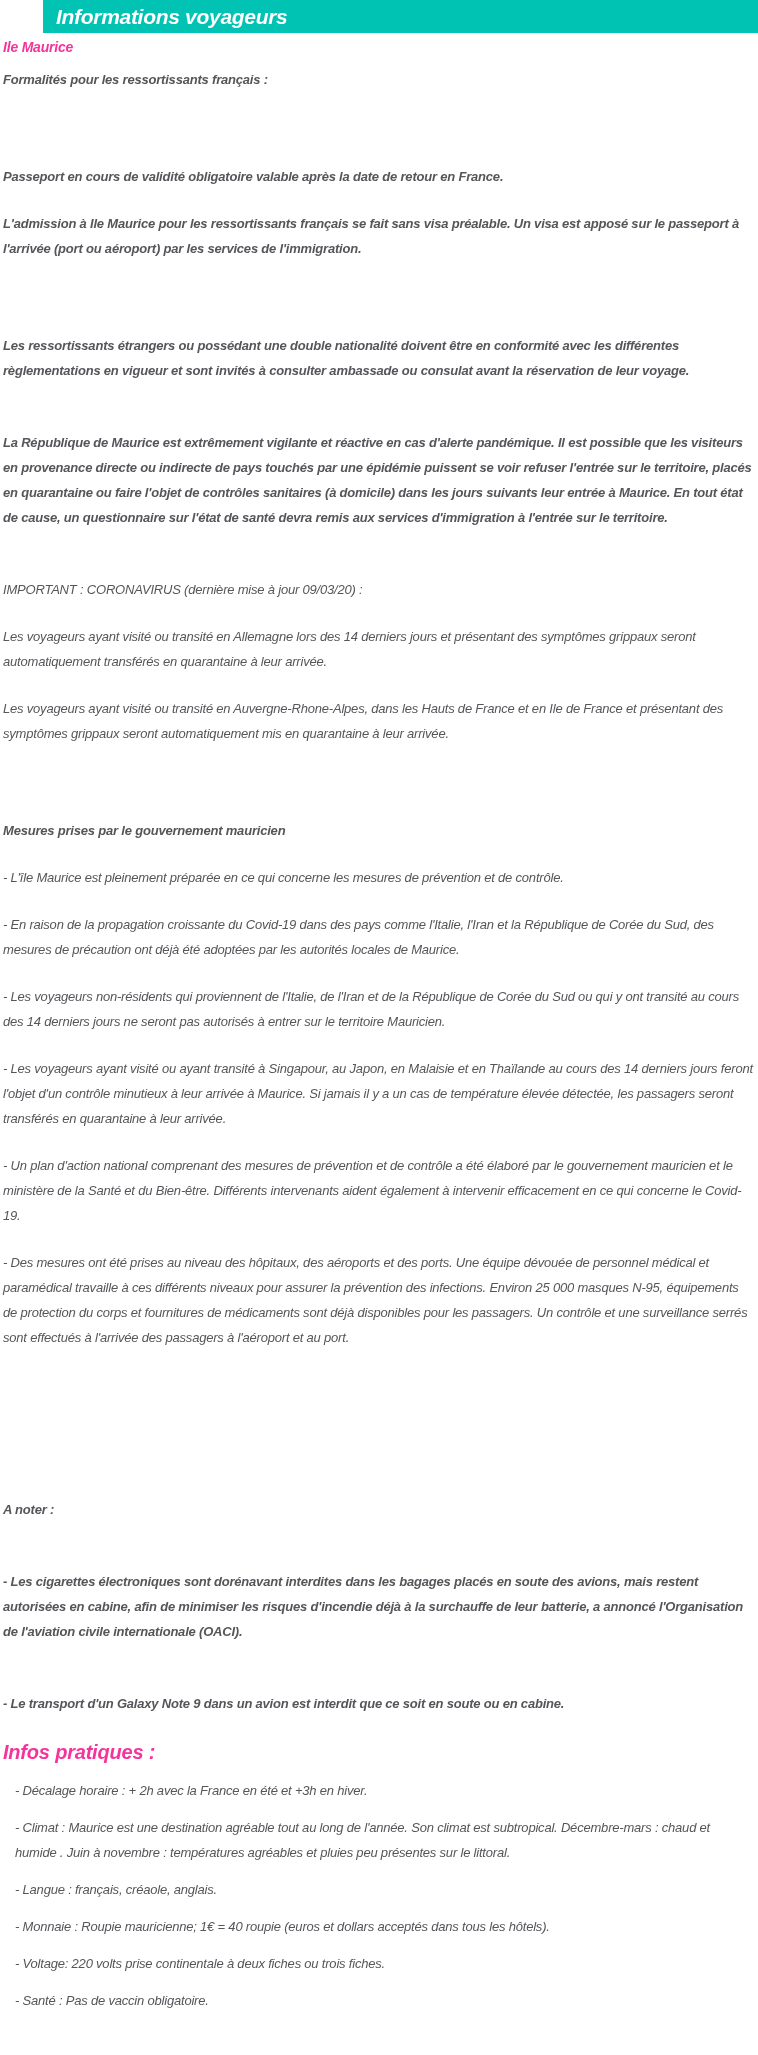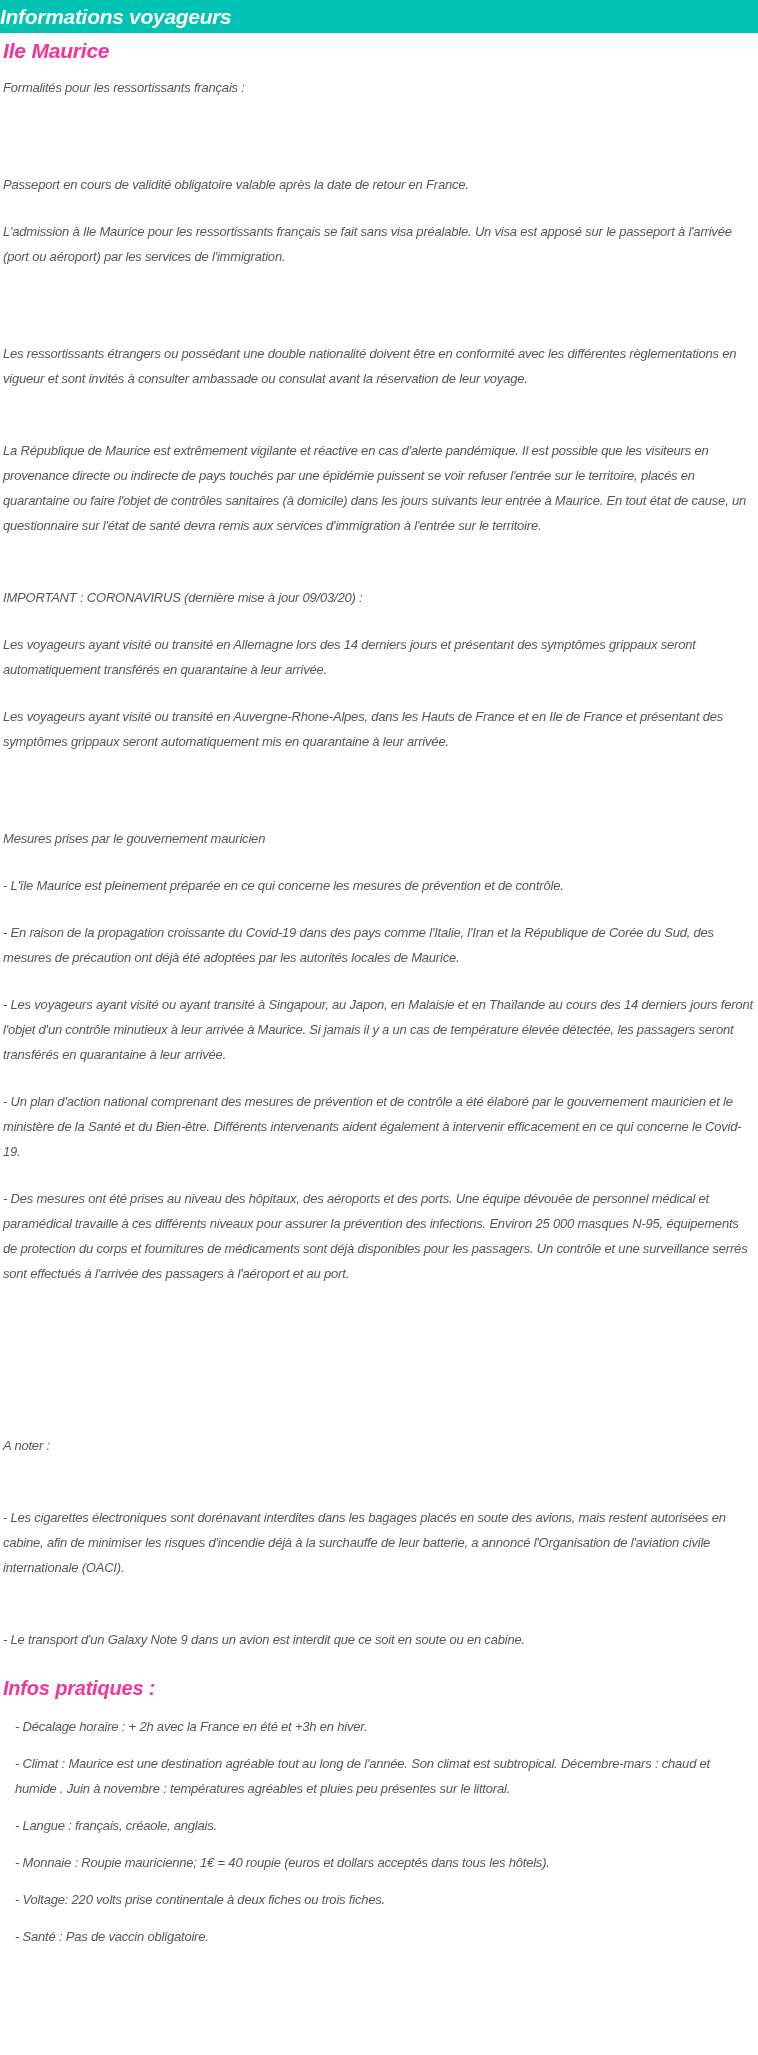--- a/index.html
+++ b/index.html
@@ -12,47 +12,49 @@
     width:758px;
     min-height:2055px;
     font-family:"Liberation Sans", sans-serif;
     color:var(--body-gray);
   }
   .header-bar{
     background:var(--teal);
     height:33px;
     display:flex;
     align-items:center;
+    padding-left:13px;
     box-sizing:border-box;
+    margin-left:43px;
   }
   .header-title{
     color:#ffffff;
     font-size:21px;
     font-weight:bold;
     font-style:italic;
     letter-spacing:-0.3px;
   }
   .content{
     padding:0 4px 18px 3px;
     font-style:italic;
     font-size:13px;
     letter-spacing:-0.2px;
   }
   .destination-title{
     color:var(--pink);
-    font-size:21px;
+    font-size:14px;
     font-weight:bold;
     margin:6px 0 12px 0;
   }
   .para{
     margin:0 0 22px 0;
     line-height:25px;
     white-space:pre-wrap;
   }
-  .para.normal{font-weight:normal;}
+  .para.normal{font-weight:bold;}
   .para.bold{font-weight:normal;}
   .para.spacer{height:25px;margin:0;}
   .para.heading-pink{
     color:var(--pink);
     font-size:20px;
     font-weight:bold;
     margin:2px 0 10px 0;
     line-height:28px;
   }
   .para.tight{margin:12px;}
@@ -80,20 +82,21 @@
       <p class="para normal">La République de Maurice est extrêmement vigilante et réactive en cas d'alerte pandémique. Il est possible que les visiteurs en provenance directe ou indirecte de pays touchés par une épidémie puissent se voir refuser l'entrée sur le territoire, placés en quarantaine ou faire l'objet de contrôles sanitaires (à domicile) dans les jours suivants leur entrée à Maurice. En tout état de cause, un questionnaire sur l'état de santé devra remis aux services d'immigration à l'entrée sur le territoire.</p>
       <p class="para spacer"></p>
       <p class="para bold">IMPORTANT : CORONAVIRUS (dernière mise à jour 09/03/20) :</p>
       <p class="para bold">Les voyageurs ayant visité ou transité en Allemagne lors des 14 derniers jours et présentant des symptômes grippaux seront automatiquement transférés en quarantaine à leur arrivée.</p>
       <p class="para bold">Les voyageurs ayant visité ou transité en Auvergne-Rhone-Alpes, dans les Hauts de France et en Ile de France et présentant des symptômes grippaux seront automatiquement mis en quarantaine à leur arrivée.</p>
       <p class="para spacer"></p>
       <p class="para spacer"></p>
       <p class="para normal">Mesures prises par le gouvernement mauricien</p>
       <p class="para bold">- L'île Maurice est pleinement préparée en ce qui concerne les mesures de prévention et de contrôle.</p>
       <p class="para bold">- En raison de la propagation croissante du Covid-19 dans des pays comme l'Italie, l'Iran et la République de Corée du Sud, des mesures de précaution ont déjà été adoptées par les autorités locales de Maurice.</p>
+      <p class="para bold">- Les voyageurs non-résidents qui proviennent de l'Italie, de l'Iran et de la République de Corée du Sud ou qui y ont transité au cours des 14 derniers jours ne seront pas autorisés à entrer sur le territoire Mauricien.</p>
       <p class="para bold">- Les voyageurs ayant visité ou ayant transité à Singapour, au Japon, en Malaisie et en Thaïlande au cours des 14 derniers jours feront l'objet d'un contrôle minutieux à leur arrivée à Maurice. Si jamais il y a un cas de température élevée détectée, les passagers seront transférés en quarantaine à leur arrivée.</p>
       <p class="para bold">- Un plan d'action national comprenant des mesures de prévention et de contrôle a été élaboré par le gouvernement mauricien et le ministère de la Santé et du Bien-être. Différents intervenants aident également à intervenir efficacement en ce qui concerne le Covid-19.</p>
       <p class="para bold">- Des mesures ont été prises au niveau des hôpitaux, des aéroports et des ports. Une équipe dévouée de personnel médical et paramédical travaille à ces différents niveaux pour assurer la prévention des infections. Environ 25 000 masques N-95, équipements de protection du corps et fournitures de médicaments sont déjà disponibles pour les passagers. Un contrôle et une surveillance serrés sont effectués à l'arrivée des passagers à l'aéroport et au port.</p>
       <p class="para spacer"></p>
       <p class="para spacer"></p>
       <p class="para spacer"></p>
       <p class="para spacer"></p>
       <p class="para spacer"></p>
       <p class="para normal">A noter :</p>
       <p class="para spacer"></p>

